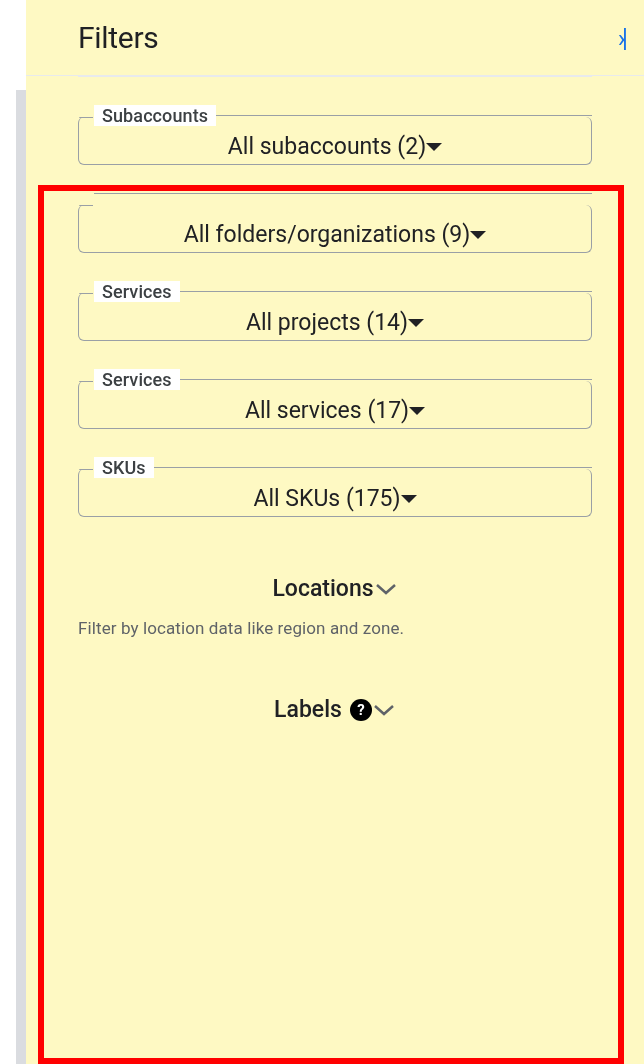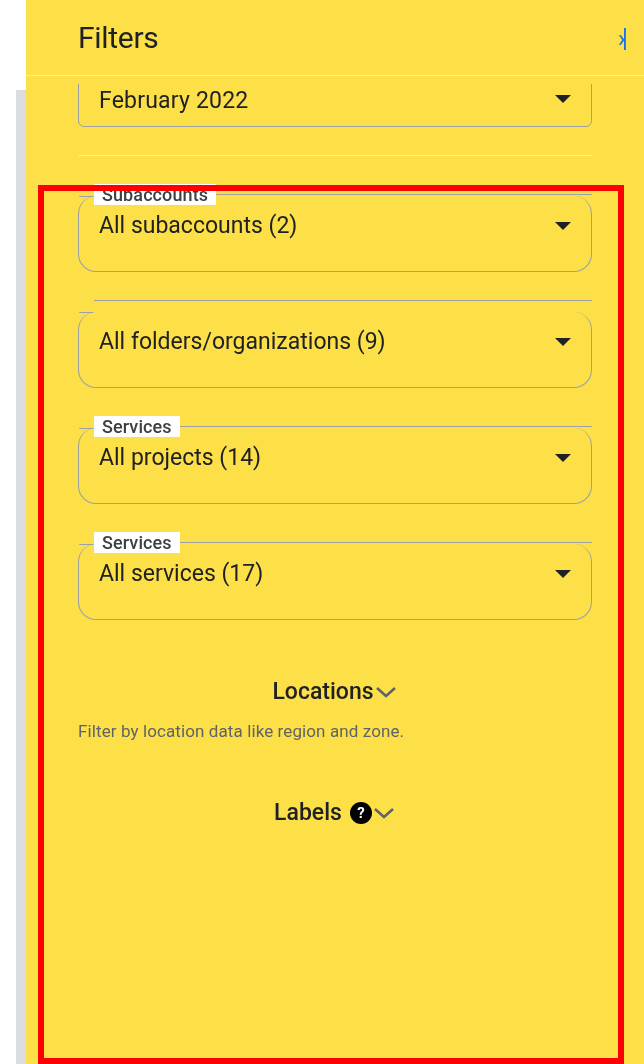--- a/index.html
+++ b/index.html
@@ -30,21 +30,21 @@
       width: 10px;
       bottom: 0;
       background: #dadce0;
     }
     .panel {
       position: absolute;
       left: 26px;
       right: 0;
       top: 0;
       bottom: 0;
-      background: #fde047;
+      background: #fef9c3;
     }
     .header {
       display: flex;
       align-items: center;
       justify-content: space-between;
       padding: 20px 20px 20px 52px;
       border-bottom: 1px solid #e8eaed;
     }
     .header-title {
       font-size: 30px;
@@ -130,25 +130,25 @@
     }
     .filter-line {
       flex: 1;
       height: 1px;
       background: #9aa0a6;
       margin-right: 0;
     }
     .filter-dropdown {
       border: 1px solid #9aa0a6;
       border-top: none;
-      border-radius: 18px;
-      padding: 16px 20px 32px 20px;
-      display: flex;
-      align-items: center;
-      justify-content: space-between;
+      border-radius: 6px;
+      padding: 16px 20px 4px 20px;
+      display: flex;
+      align-items: center;
+      justify-content: center;
       cursor: pointer;
       position: relative;
     }
     .filter-dropdown::before {
       content: '';
       position: absolute;
       top: 0;
       left: 0;
       width: 14px;
       height: 1px;
@@ -215,24 +215,20 @@
   <div class="left-edge-bar"></div>
 </div>
 
 <div class="panel">
   <div class="header">
     <div class="header-title">Filters</div>
     <div class="collapse-icon">›|</div>
   </div>
 
   <div class="content">
-    <div class="date-dropdown">
-      <span class="date-value">February 2022</span>
-      <span class="caret-down"></span>
-    </div>
 
     <hr class="divider">
 
     <div class="filter-group">
       <div class="filter-label-wrap">
         <span class="filter-label">Subaccounts</span>
         <span class="filter-line"></span>
       </div>
       <div class="filter-dropdown">
         <span class="filter-value">All subaccounts (2)</span>
@@ -265,20 +261,30 @@
       <div class="filter-label-wrap">
         <span class="filter-label">Services</span>
         <span class="filter-line"></span>
       </div>
       <div class="filter-dropdown">
         <span class="filter-value">All services (17)</span>
         <span class="caret-down"></span>
       </div>
     </div>
 
+    <div class="filter-group">
+      <div class="filter-label-wrap">
+        <span class="filter-label">SKUs</span>
+        <span class="filter-line"></span>
+      </div>
+      <div class="filter-dropdown">
+        <span class="filter-value">All SKUs (175)</span>
+        <span class="caret-down"></span>
+      </div>
+    </div>
 
     <div class="expandable-section">
       <div class="expandable-header">
         <div class="expandable-title">Locations</div>
         <div class="chevron-down">
           <svg width="22" height="14" viewBox="0 0 22 14">
               <polyline points="2,3 11,11 20,3"></polyline>
             </svg>
         </div>
       </div>

